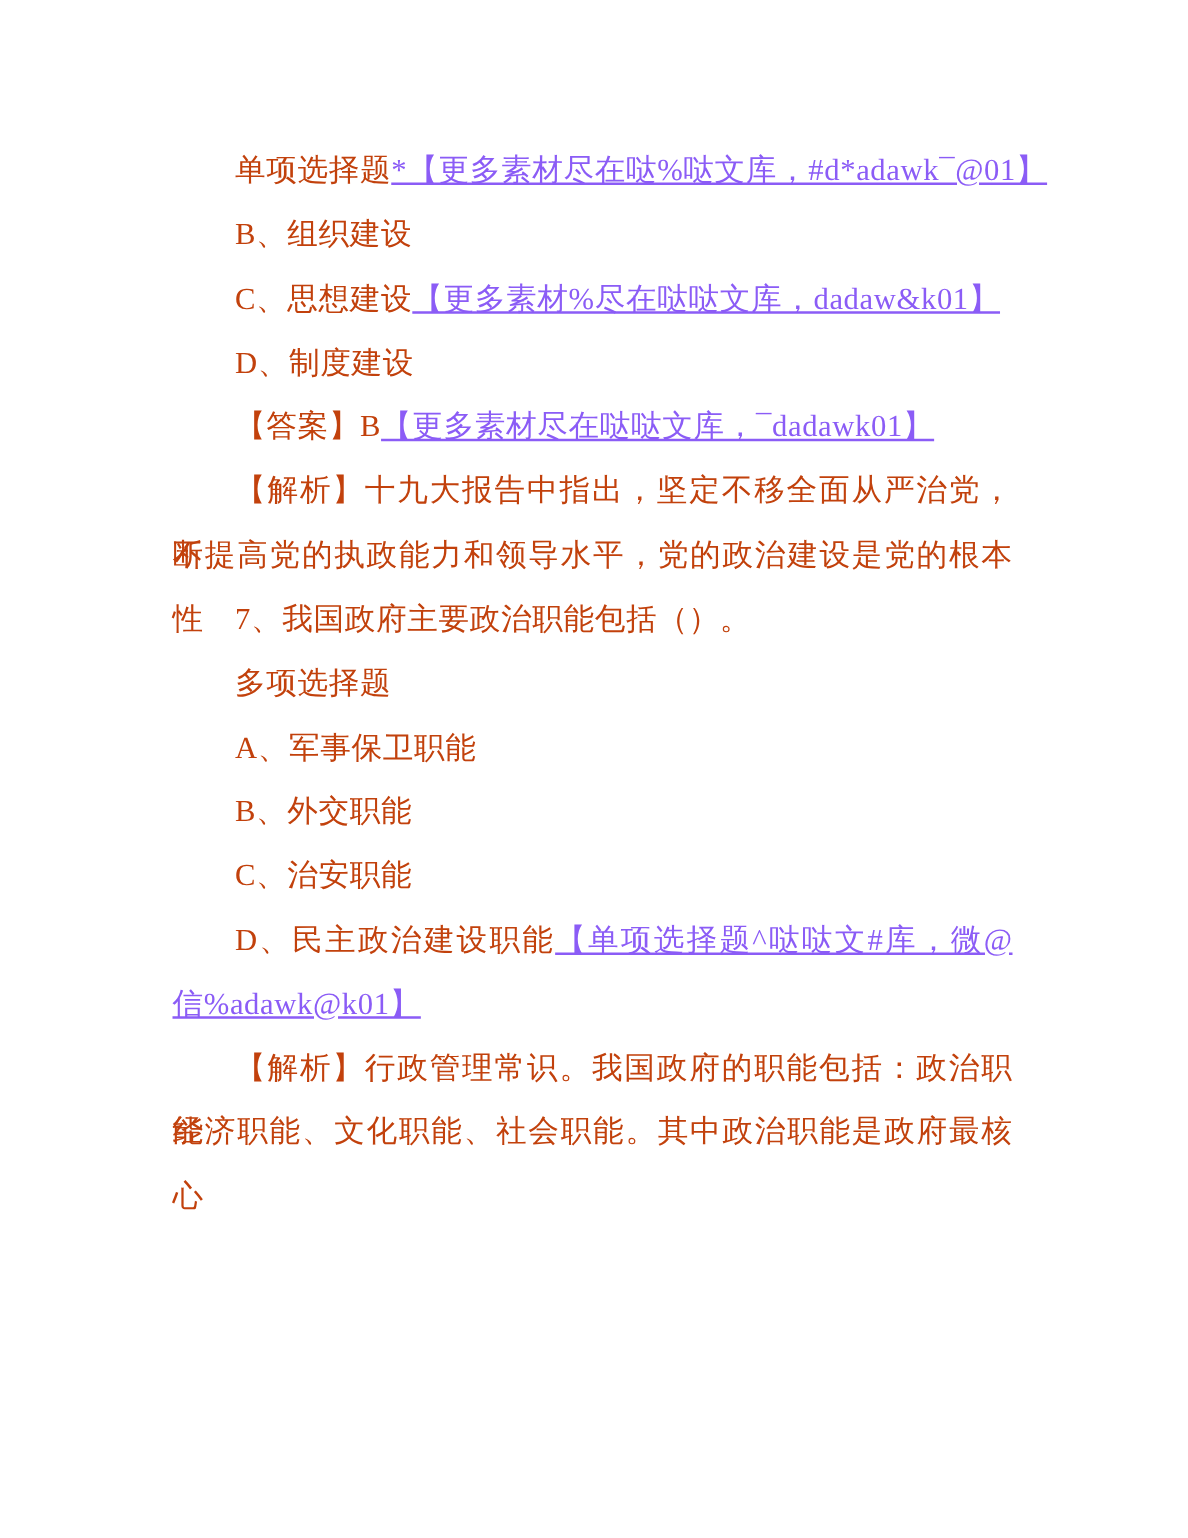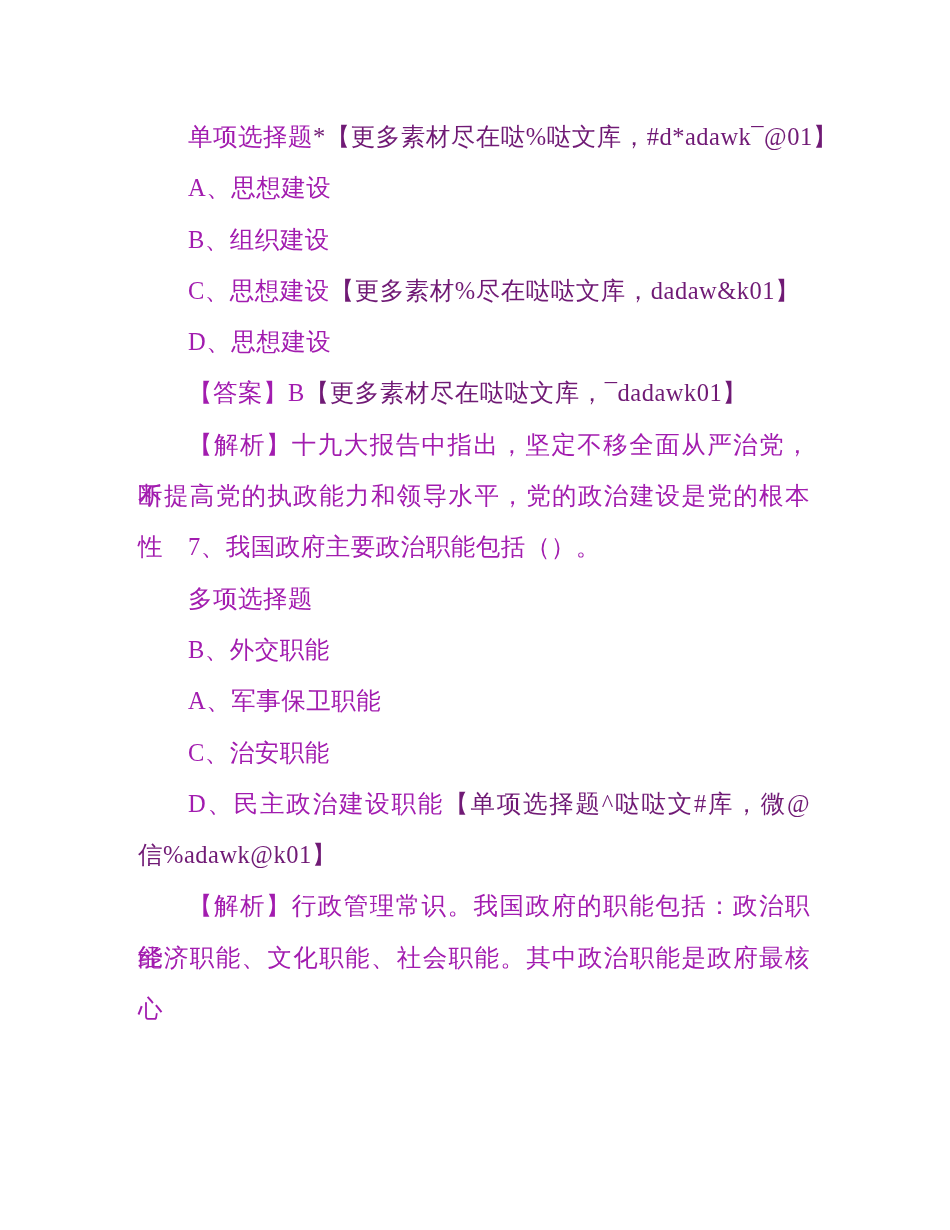--- a/index.html
+++ b/index.html
@@ -31,56 +31,56 @@
   }
   .line.indent {
     text-indent: 50px;
   }
   .line.justify {
     white-space: normal;
     text-align: justify;
     text-align-last: justify;
   }
   .red {
-    color: #701a75;
+    color: #8b5cf6;
+    text-decoration: underline;
   }
   .black {
-    color: #a21caf;
+    color: #c2410c;
   }
 </style>
 </head>
 <body>
 
 <div class="page">
   <div class="doc-body">
 
     <div class="line indent"><span class="black">单项选择题</span><span class="red">*【更多素材尽在哒%哒文库，#d*adawk¯@01】</span></div>
 
-    <div class="line indent"><span class="black">A、思想建设</span></div>
 
     <div class="line indent"><span class="black">B、组织建设</span></div>
 
     <div class="line indent"><span class="black">C、思想建设</span><span class="red">【更多素材%尽在哒哒文库，dadaw&amp;k01】</span></div>
 
-    <div class="line indent"><span class="black">D、思想建设</span></div>
+    <div class="line indent"><span class="black">D、制度建设</span></div>
 
     <div class="line indent"><span class="black">【答案】B</span><span class="red">【更多素材尽在哒哒文库，¯dadawk01】</span></div>
 
     <div class="line indent justify"><span class="black">【解析】十九大报告中指出，坚定不移全面从严治党，不</span></div>
 
     <div class="line justify"><span class="black">断提高党的执政能力和领导水平，党的政治建设是党的根本性</span></div>
 
 
     <div class="line indent"><span class="black">7、我国政府主要政治职能包括（）。</span></div>
 
     <div class="line indent"><span class="black">多项选择题</span></div>
 
+    <div class="line indent"><span class="black">A、军事保卫职能</span></div>
+
     <div class="line indent"><span class="black">B、外交职能</span></div>
-
-    <div class="line indent"><span class="black">A、军事保卫职能</span></div>
 
     <div class="line indent"><span class="black">C、治安职能</span></div>
 
     <div class="line indent justify"><span class="black">D、民主政治建设职能</span><span class="red">【单项选择题^哒哒文#库，微@</span></div>
 
     <div class="line"><span class="red">信%adawk@k01】</span></div>
 
 
     <div class="line indent justify"><span class="black">【解析】行政管理常识。我国政府的职能包括：政治职能</span></div>
 

